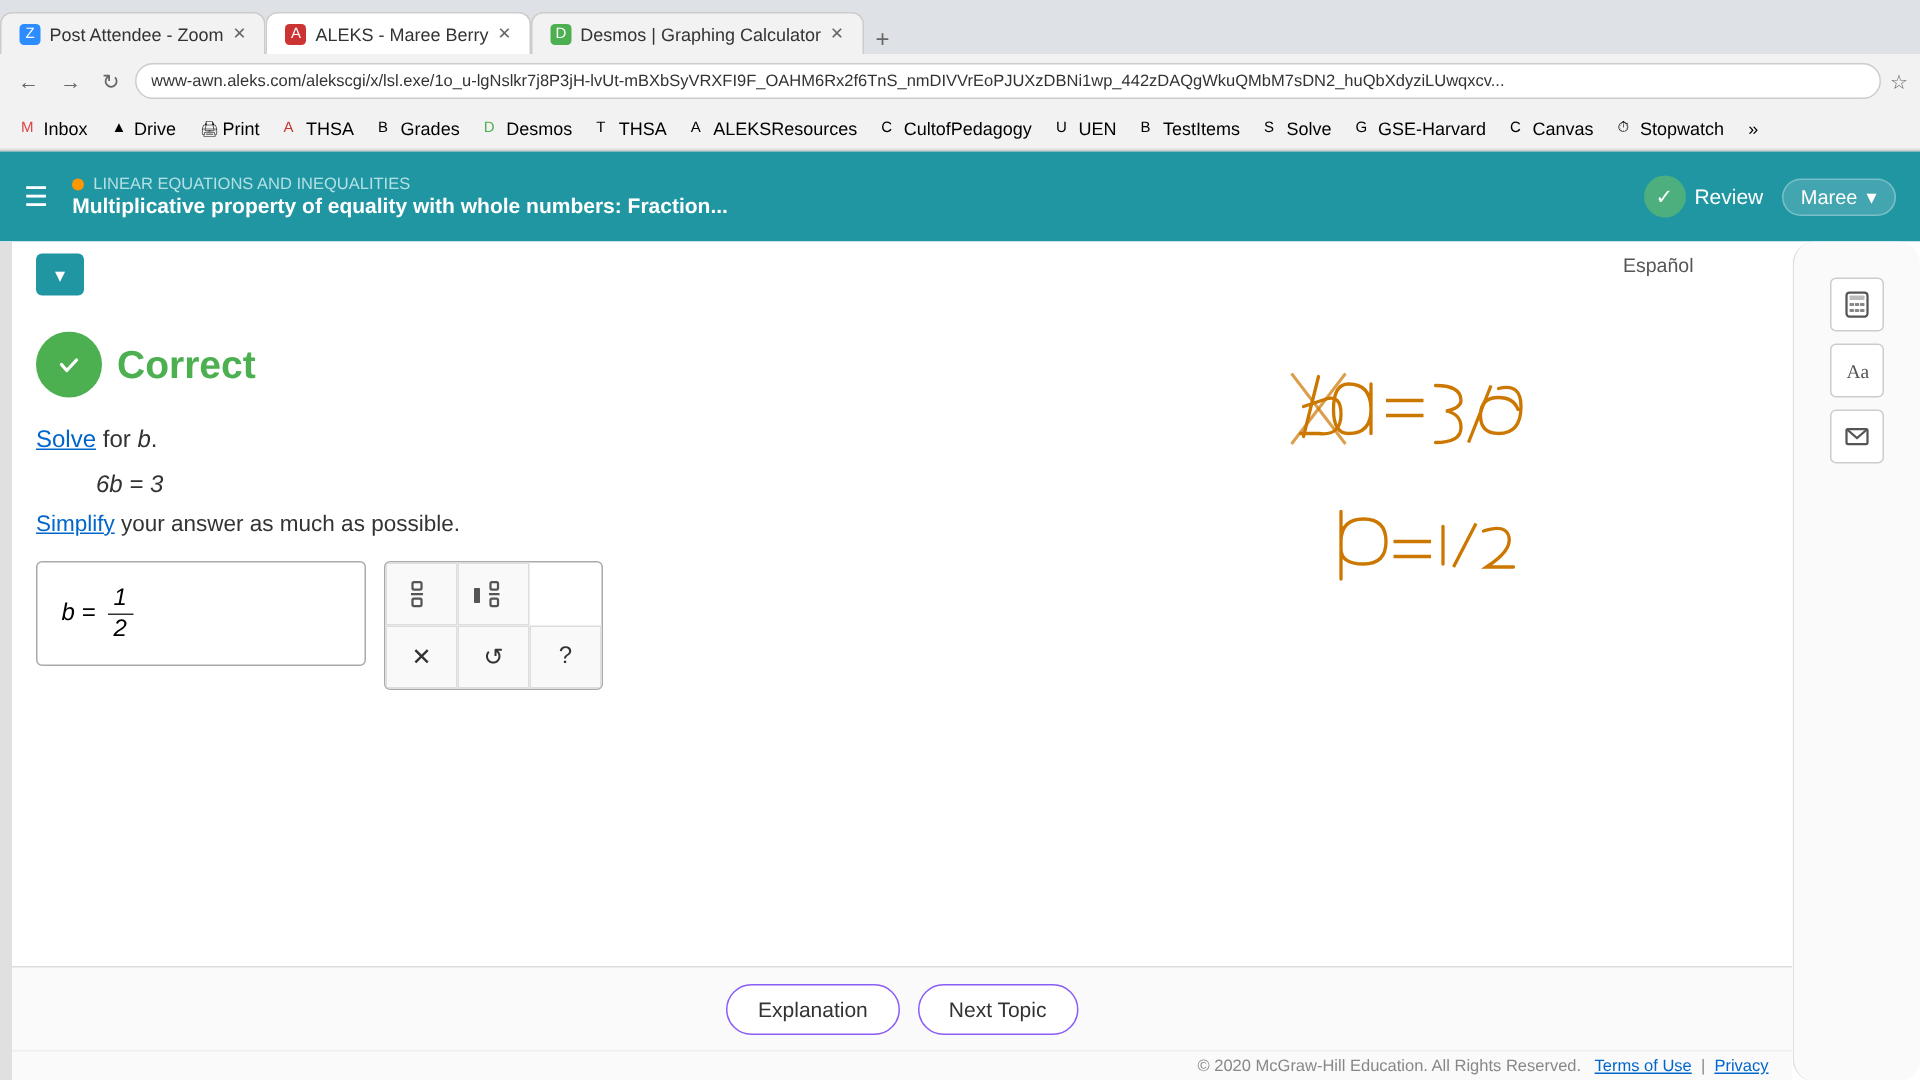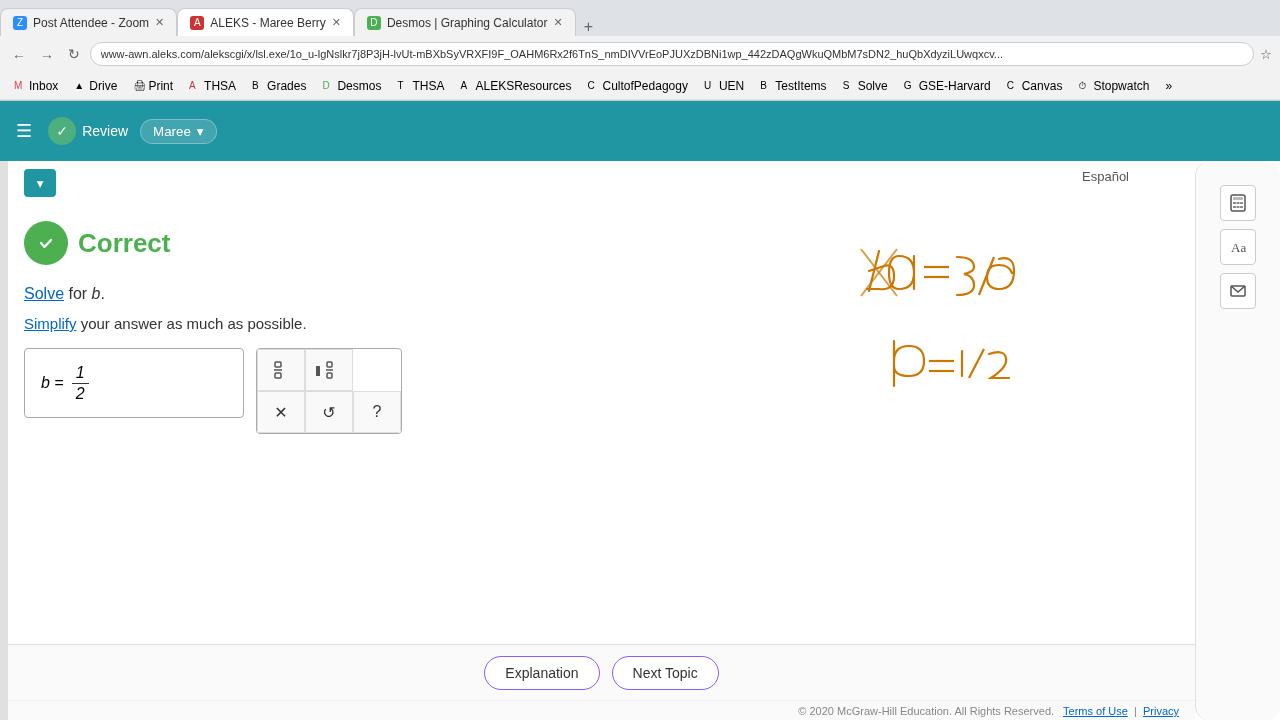--- a/index.html
+++ b/index.html
@@ -168,20 +168,27 @@
     <div class="bookmark-item">
       <span>»</span>
     </div>
   </div>
 </div>
 
 <div class="app-container">
 
   <div class="aleks-header">
     <button class="hamburger-btn">☰</button>
+    <div class="header-title-block">
+      <div class="header-subtitle">
+        <span class="orange-dot"></span>
+        <span>LINEAR EQUATIONS AND INEQUALITIES</span>
+      </div>
+      <div class="header-main-title">Multiplicative property of equality with whole numbers: Fraction...</div>
+    </div>
     <div class="header-right">
       <button class="review-btn">
         <span class="review-icon">✓</span>
         <span>Review</span>
       </button>
       <button class="user-btn">
         <span>Maree</span>
         <span>▾</span>
       </button>
     </div>
@@ -211,20 +218,23 @@
                 <path d="M6 11 L9.5 15 L16 8" stroke="white" stroke-width="2.2" fill="none" stroke-linecap="round" stroke-linejoin="round"></path>
               </svg>
             </div>
             <span class="correct-text">Correct</span>
           </div>
 
           <div class="problem-text">
             <a>Solve</a><span> for </span><em>b</em><span>.</span>
           </div>
 
+          <div class="equation">
+            <em>6b = 3</em>
+          </div>
 
           <div class="simplify-text">
             <a>Simplify</a><span> your answer as much as possible.</span>
           </div>
 
           <div class="answer-box">
             <div class="input-container">
               <em>b  =</em>
               <div class="fraction">
                 <span class="fraction-num">1</span>

